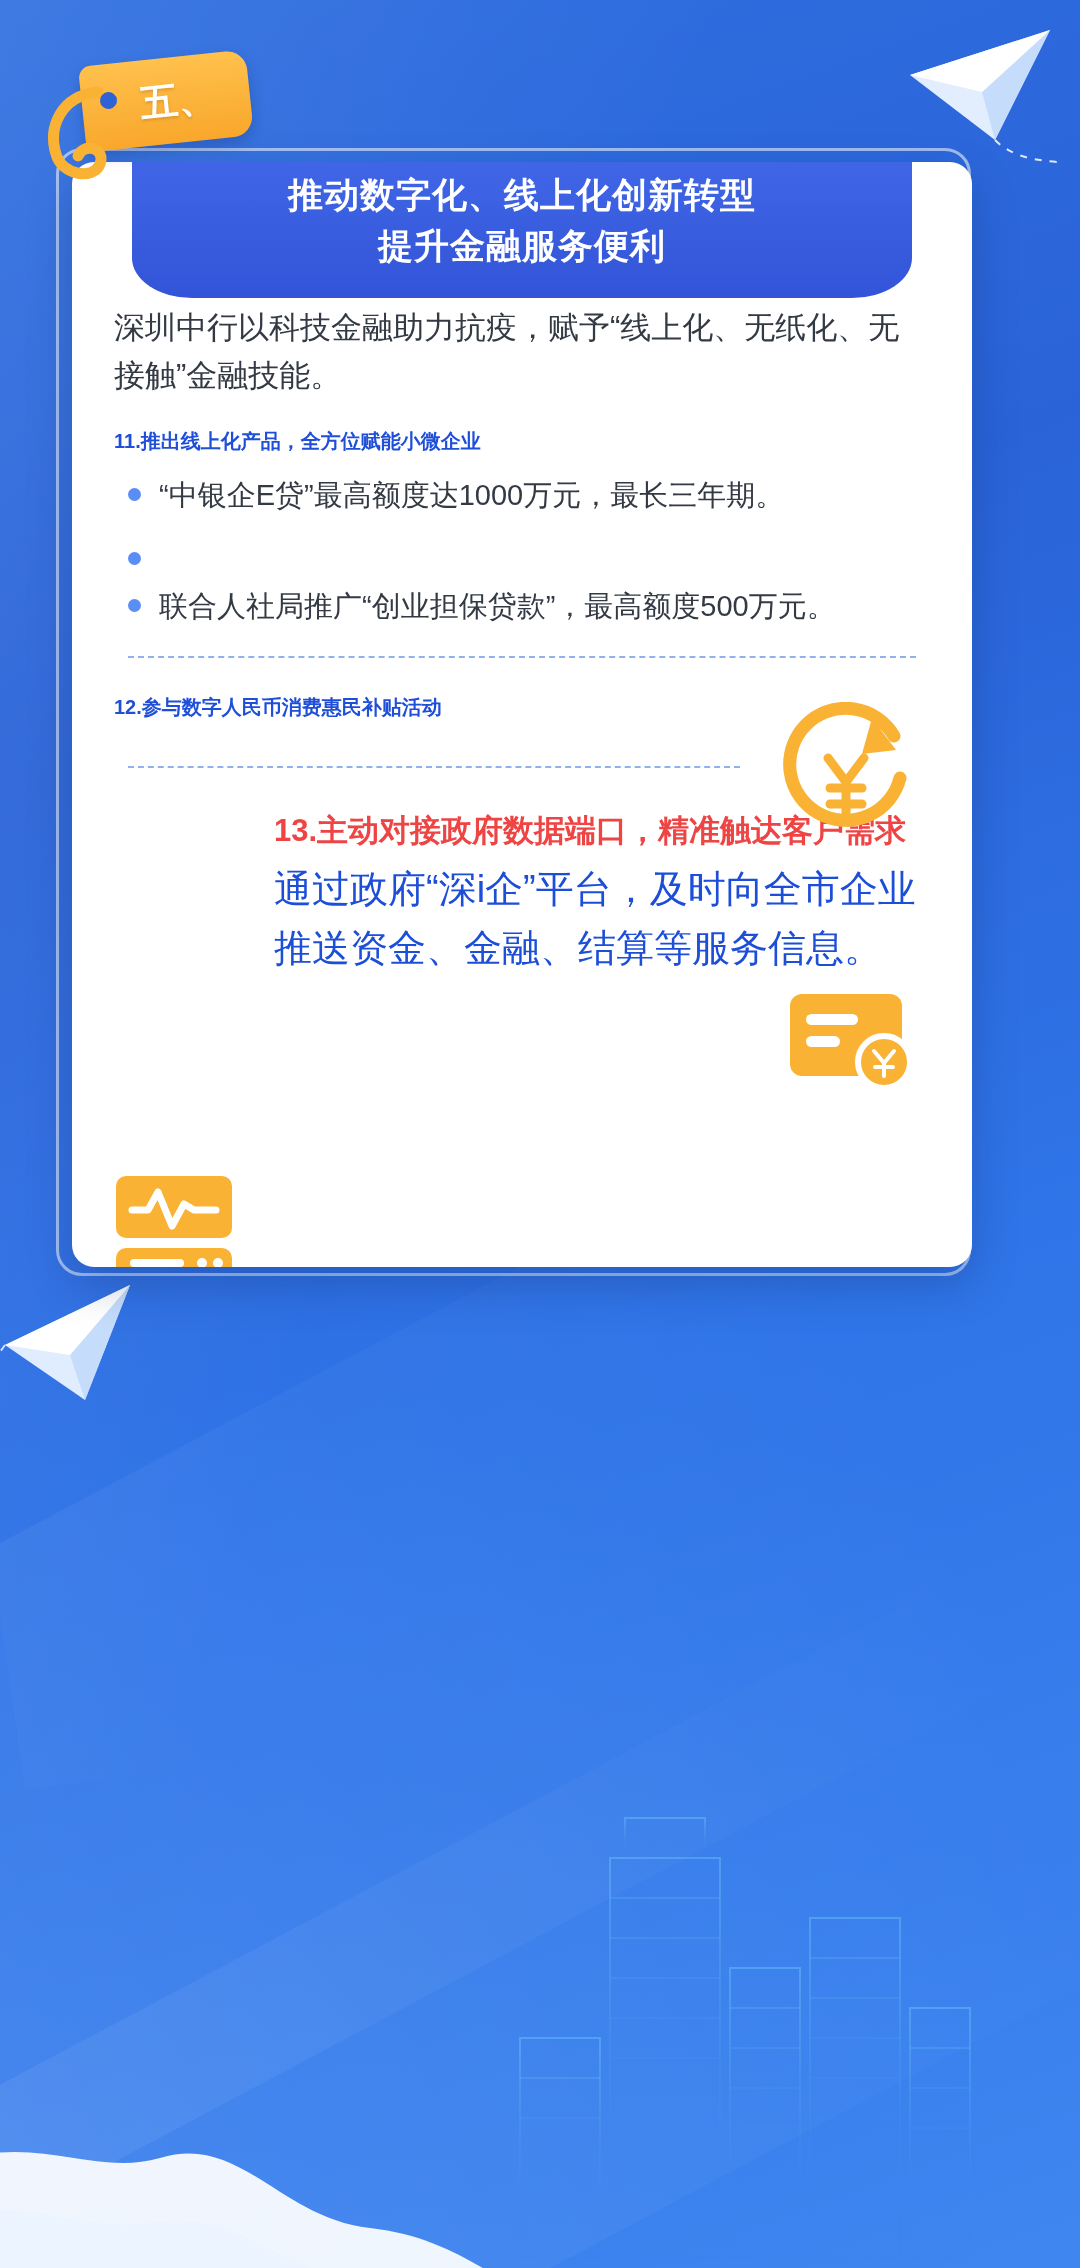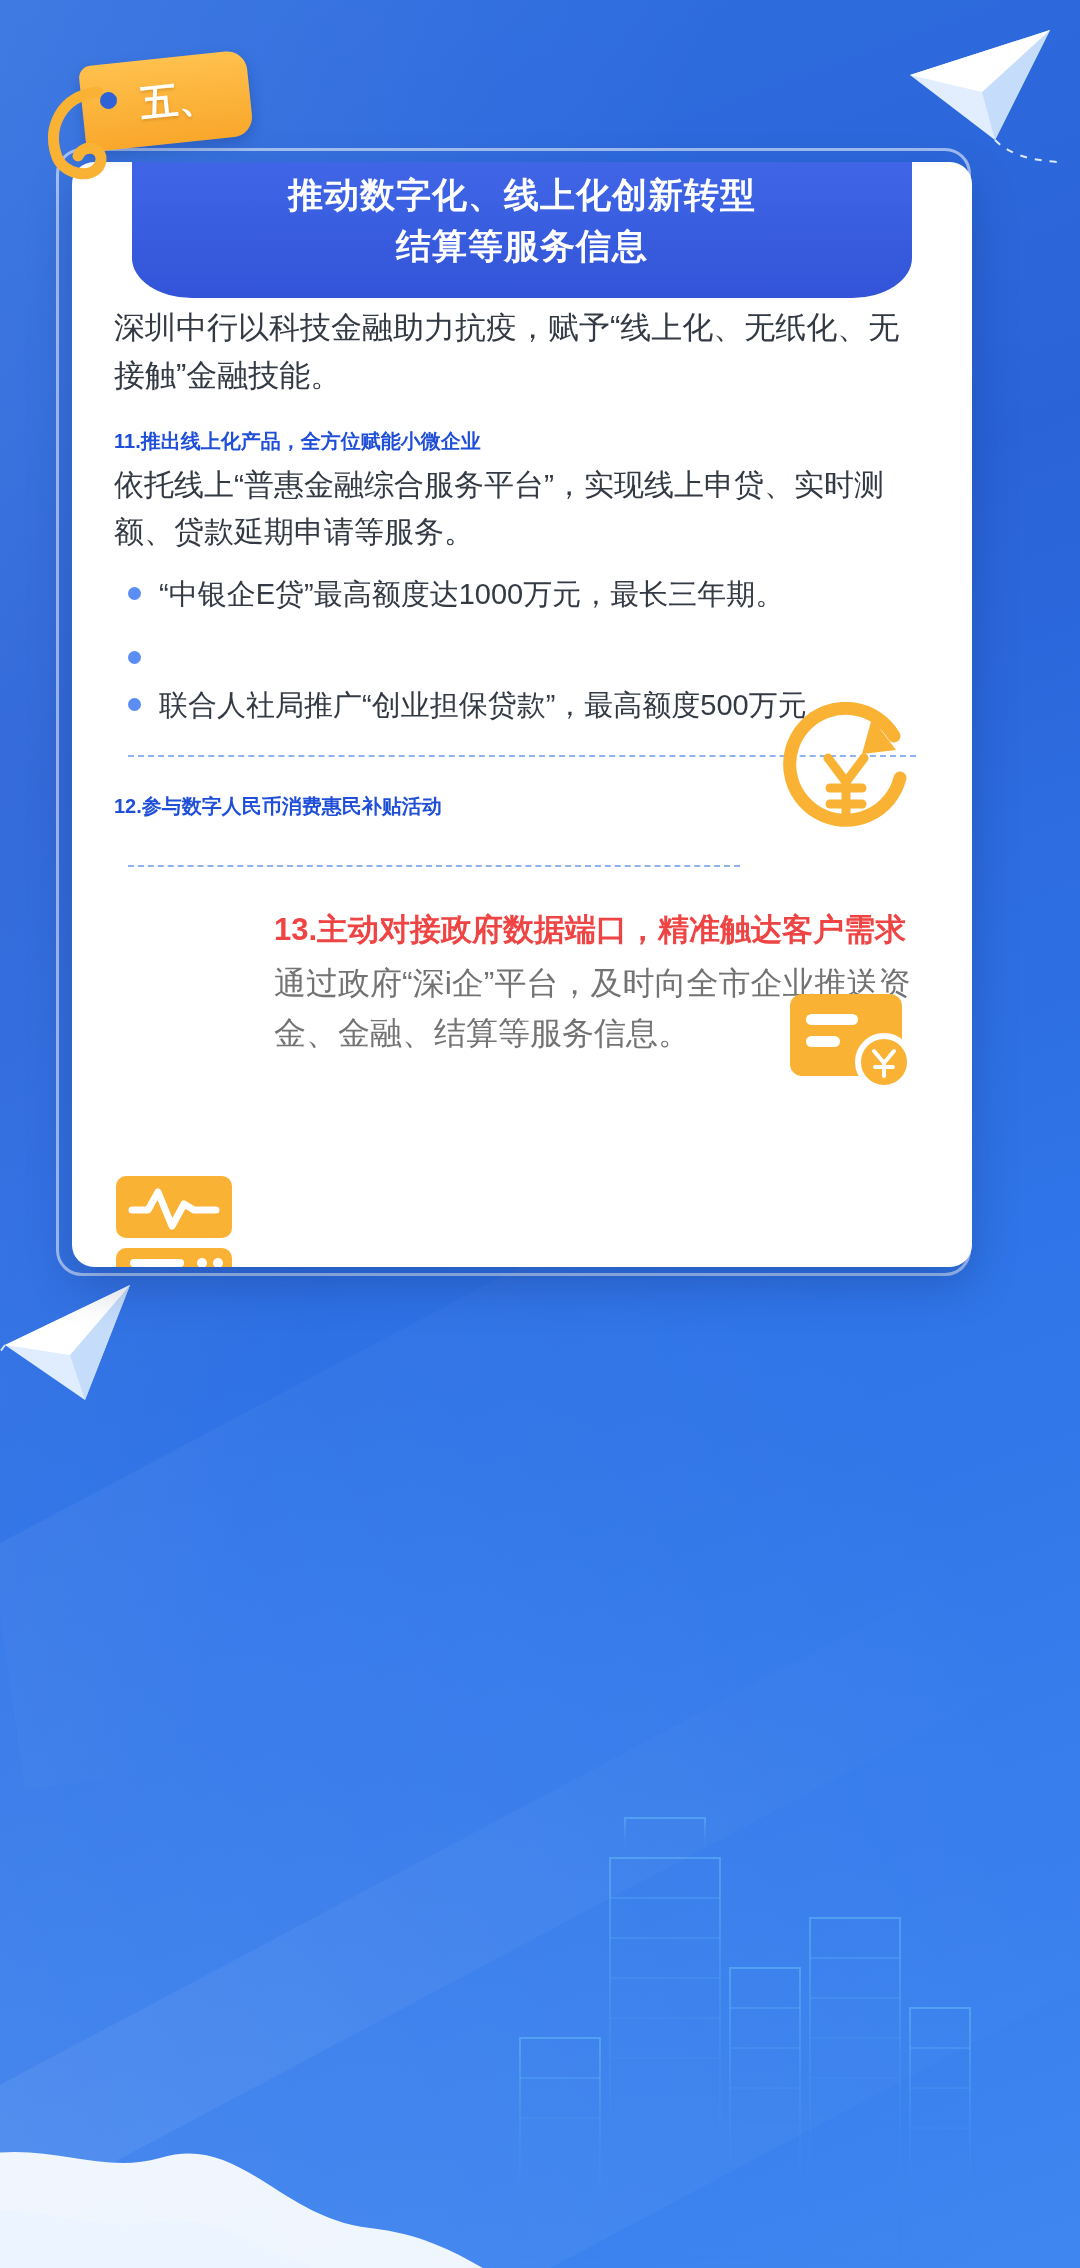--- a/index.html
+++ b/index.html
@@ -197,22 +197,22 @@
 
   .sec12 { margin-top: 34px; }
   .sec13-wrap { margin-top: 40px; padding-left: 160px; }
   .sec13-title {
     font-size: 31px;
     font-weight: bold;
     color: #ef4444;
     line-height: 1.5;
   }
   .sec13-body {
-    font-size: 32px;
-    color: #737373;
+    font-size: 38px;
+    color: #1d4ed8;
     line-height: 1.55;
     margin-top: 6px;
   }
 </style>
 </head>
 <body>
 
 <div class="bg-layer">
   <div class="bg-sheen"></div>
   <div class="bg-diag d1"></div>
@@ -262,30 +262,29 @@
     <path d="M5 95 C-10 115 -20 140 -25 165" stroke="#ffffff" stroke-width="2" fill="none" stroke-dasharray="7 8" opacity="0.8"></path>
   </svg>
 </div>
 
 <div class="card-outline"></div>
 
 <div class="card">
 
   <div class="ribbon">
     <div class="ribbon-line">推动数字化、线上化创新转型</div>
-    <div class="ribbon-line">结算等服务信息</div>
+    <div class="ribbon-line">提升金融服务便利</div>
   </div>
 
   <div class="content">
 
     <p class="intro">深圳中行以科技金融助力抗疫，赋予“线上化、无纸化、无接触”金融技能。</p>
 
     <div class="block">
       <div class="item-title">11.推出线上化产品，全方位赋能小微企业</div>
-      <div class="item-sub">依托线上“普惠金融综合服务平台”，实现线上申贷、实时测额、贷款延期申请等服务。</div>
 
       <div class="bullets">
         <div class="bullet">
           <span class="bullet-dot"></span>
           <span class="bullet-text">“中银企E贷”最高额度达1000万元，最长三年期。</span>
         </div>
         <div class="bullet">
           <span class="bullet-dot"></span>
         </div>
         <div class="bullet">

